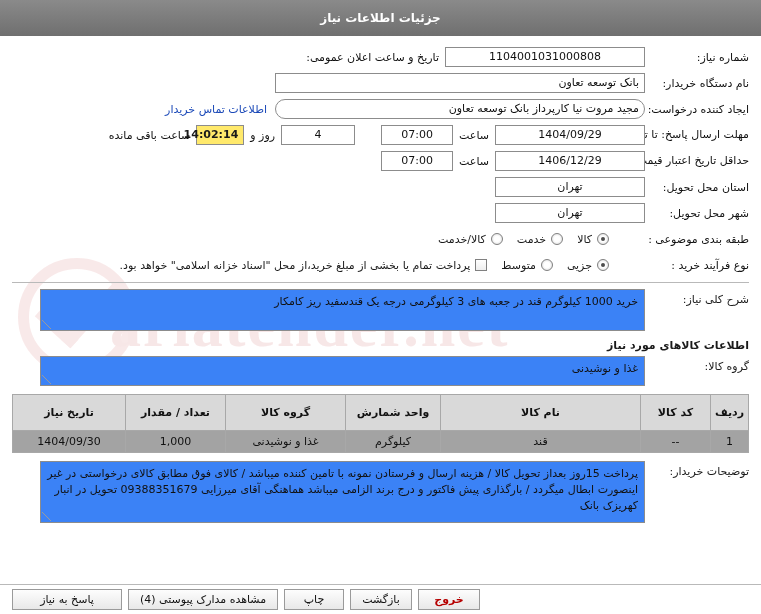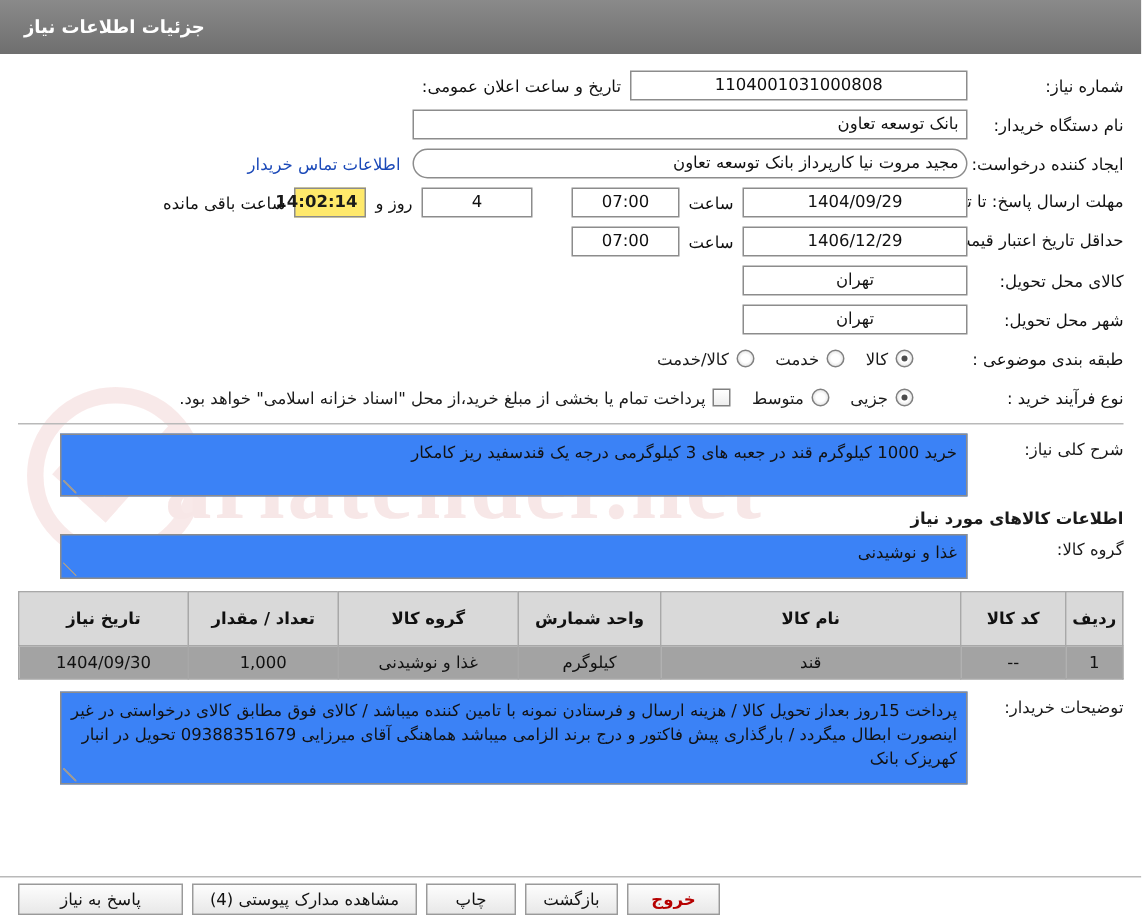--- a/index.html
+++ b/index.html
@@ -250,28 +250,28 @@
 
 <div id="app">
 
   <div class="watermark">
     <div class="wm-circle"></div>
     <div class="wm-tick"></div>
     <div class="wm-text">ariatender.net</div>
   </div>
 
   <div class="titlebar">
-    <div style="width:100%; text-align:left;">جزئیات اطلاعات نیاز</div>
+    <div style="width:100%; text-align:center;">جزئیات اطلاعات نیاز</div>
   </div>
 
   <div class="form-area">
 
     <div class="row">
       <div class="lbl lbl-main">شماره نیاز:</div>
-      <div class="fld" style="width:225px;">1104001031000808</div>
+      <div class="fld" style="width:200px;">1104001031000808</div>
       <div class="lbl-inline">تاریخ و ساعت اعلان عمومی:</div>
     </div>
 
     <div class="row">
       <div class="lbl lbl-main">نام دستگاه خریدار:</div>
       <div class="fld rightal" style="width:370px;">بانک توسعه تعاون</div>
     </div>
 
     <div class="row">
       <div class="lbl lbl-main">ایجاد کننده درخواست:</div>
@@ -291,21 +291,21 @@
     </div>
 
     <div class="row">
       <div class="lbl lbl-main" style="line-height:1.25;">حداقل تاریخ اعتبار قیمت: تا تاریخ:</div>
       <div class="fld" style="width:150px;">1406/12/29</div>
       <div class="lbl-inline">ساعت</div>
       <div class="fld" style="width:72px;">07:00</div>
     </div>
 
     <div class="row">
-      <div class="lbl lbl-main">کالای محل تحویل:</div>
+      <div class="lbl lbl-main">استان محل تحویل:</div>
       <div class="fld" style="width:150px;">تهران</div>
     </div>
 
     <div class="row">
       <div class="lbl lbl-main">شهر محل تحویل:</div>
       <div class="fld" style="width:150px;">تهران</div>
     </div>
 
     <div class="row">
       <div class="lbl lbl-main">طبقه بندی موضوعی :</div>

